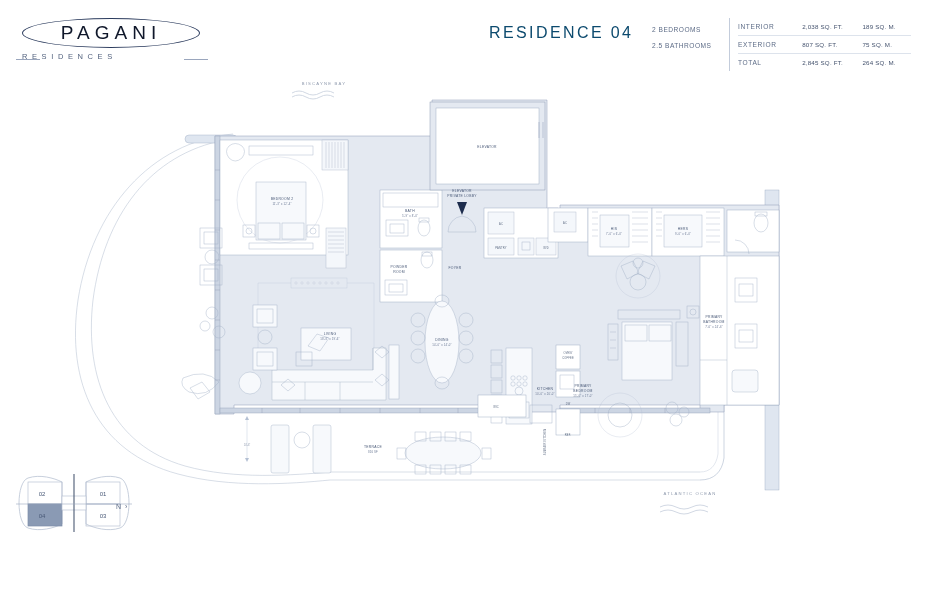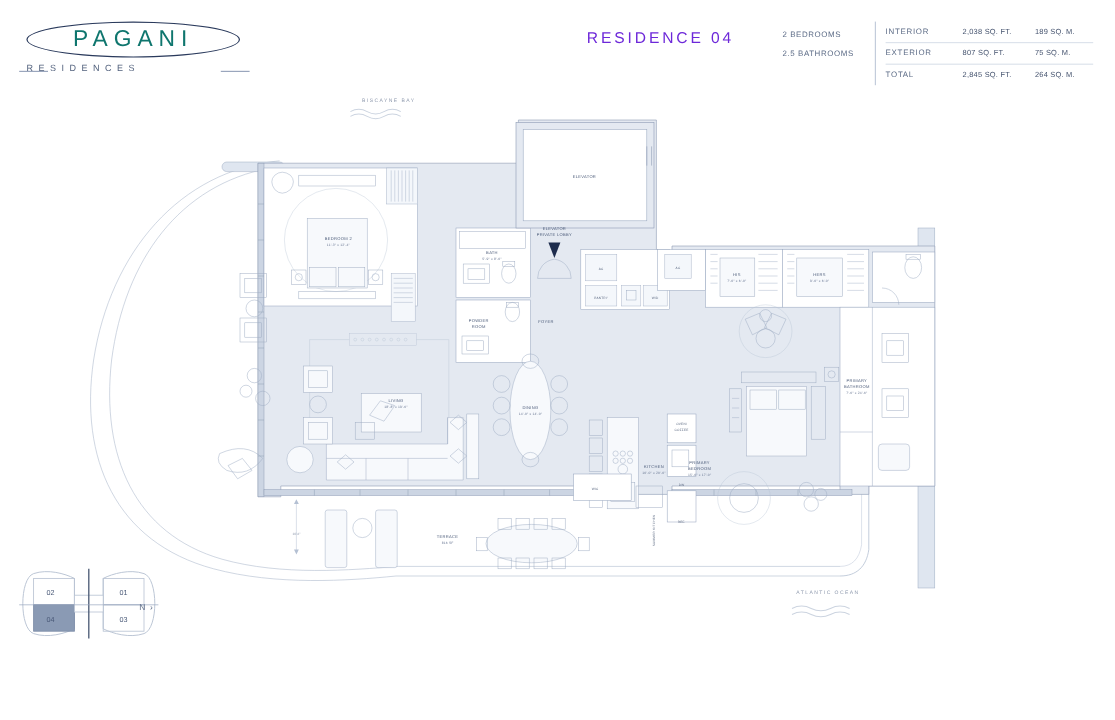--- a/index.html
+++ b/index.html
@@ -38,21 +38,21 @@
     box-sizing: border-box;
   }
   #logo .wordmark {
     position: absolute;
     left: 0; top: 0;
     width: 178px; height: 30px;
     line-height: 30px;
     text-align: center;
     font-size: 19px;
     letter-spacing: 5px;
-    color: #0f766e;
+    color: #0f172a;
     font-family: "Liberation Sans", sans-serif;
     font-weight: 400;
   }
   #logo .sub {
     position: absolute;
     left: 0; top: 34px;
     width: 178px;
     text-align: left;
     font-size: 7.5px;
     letter-spacing: 4.6px;
@@ -64,23 +64,23 @@
     width: 24px; height: 1px;
     background: #9aa6bd;
   }
   #logo .rule-l { left: -6px; }
   #logo .rule-r { right: -6px; }
 
   
   #residence-title {
     position: absolute;
     left: 489px; top: 24px;
-    font-size: 13px;
+    font-size: 16px;
     letter-spacing: 2.4px;
-    color: #6d28d9;
+    color: #0c4a6e;
     font-weight: 400;
     white-space: nowrap;
   }
 
   
   #bedbath {
     position: absolute;
     left: 652px; top: 22px;
     width: 74px;
   }

